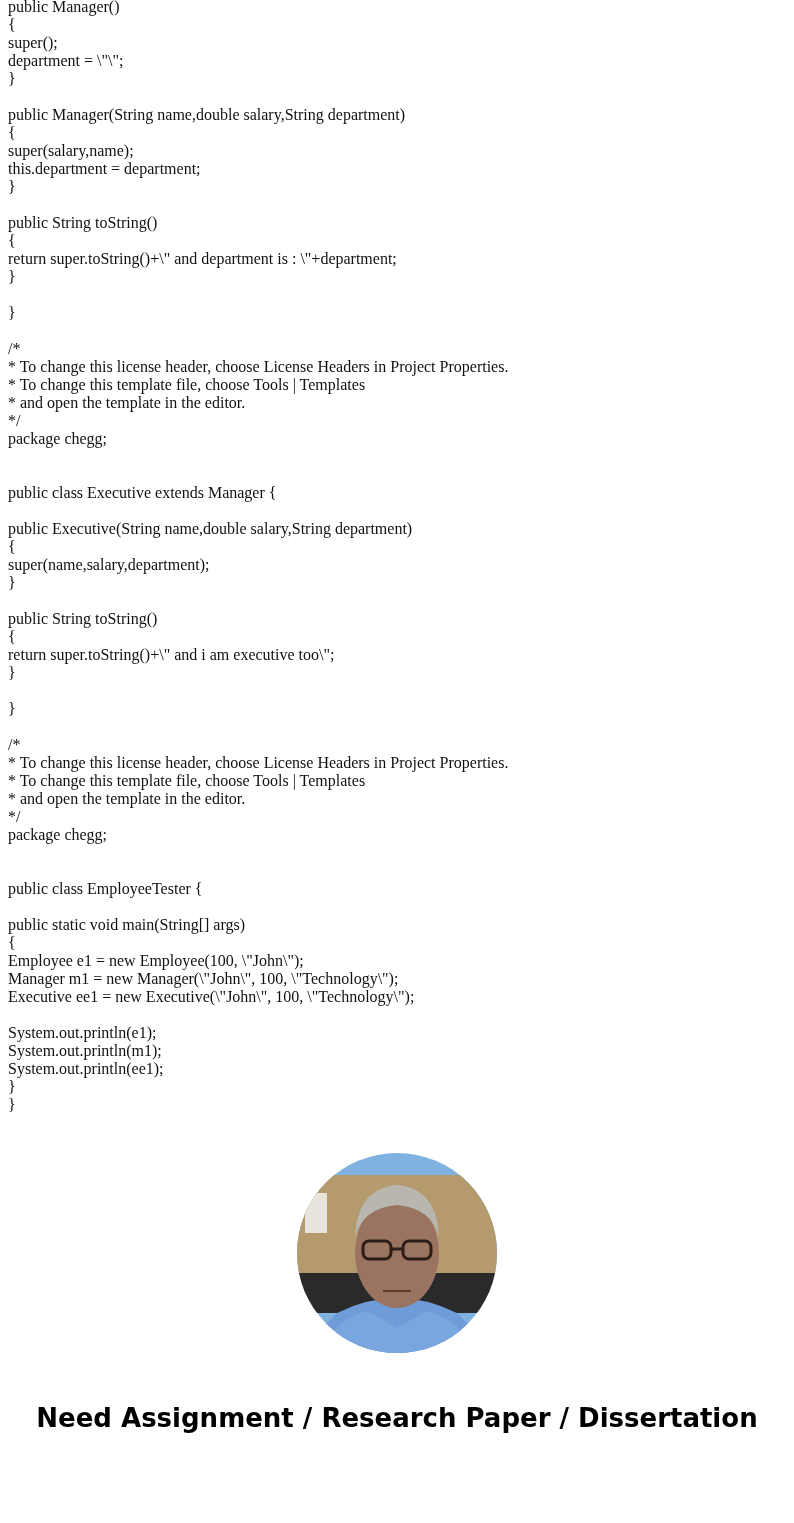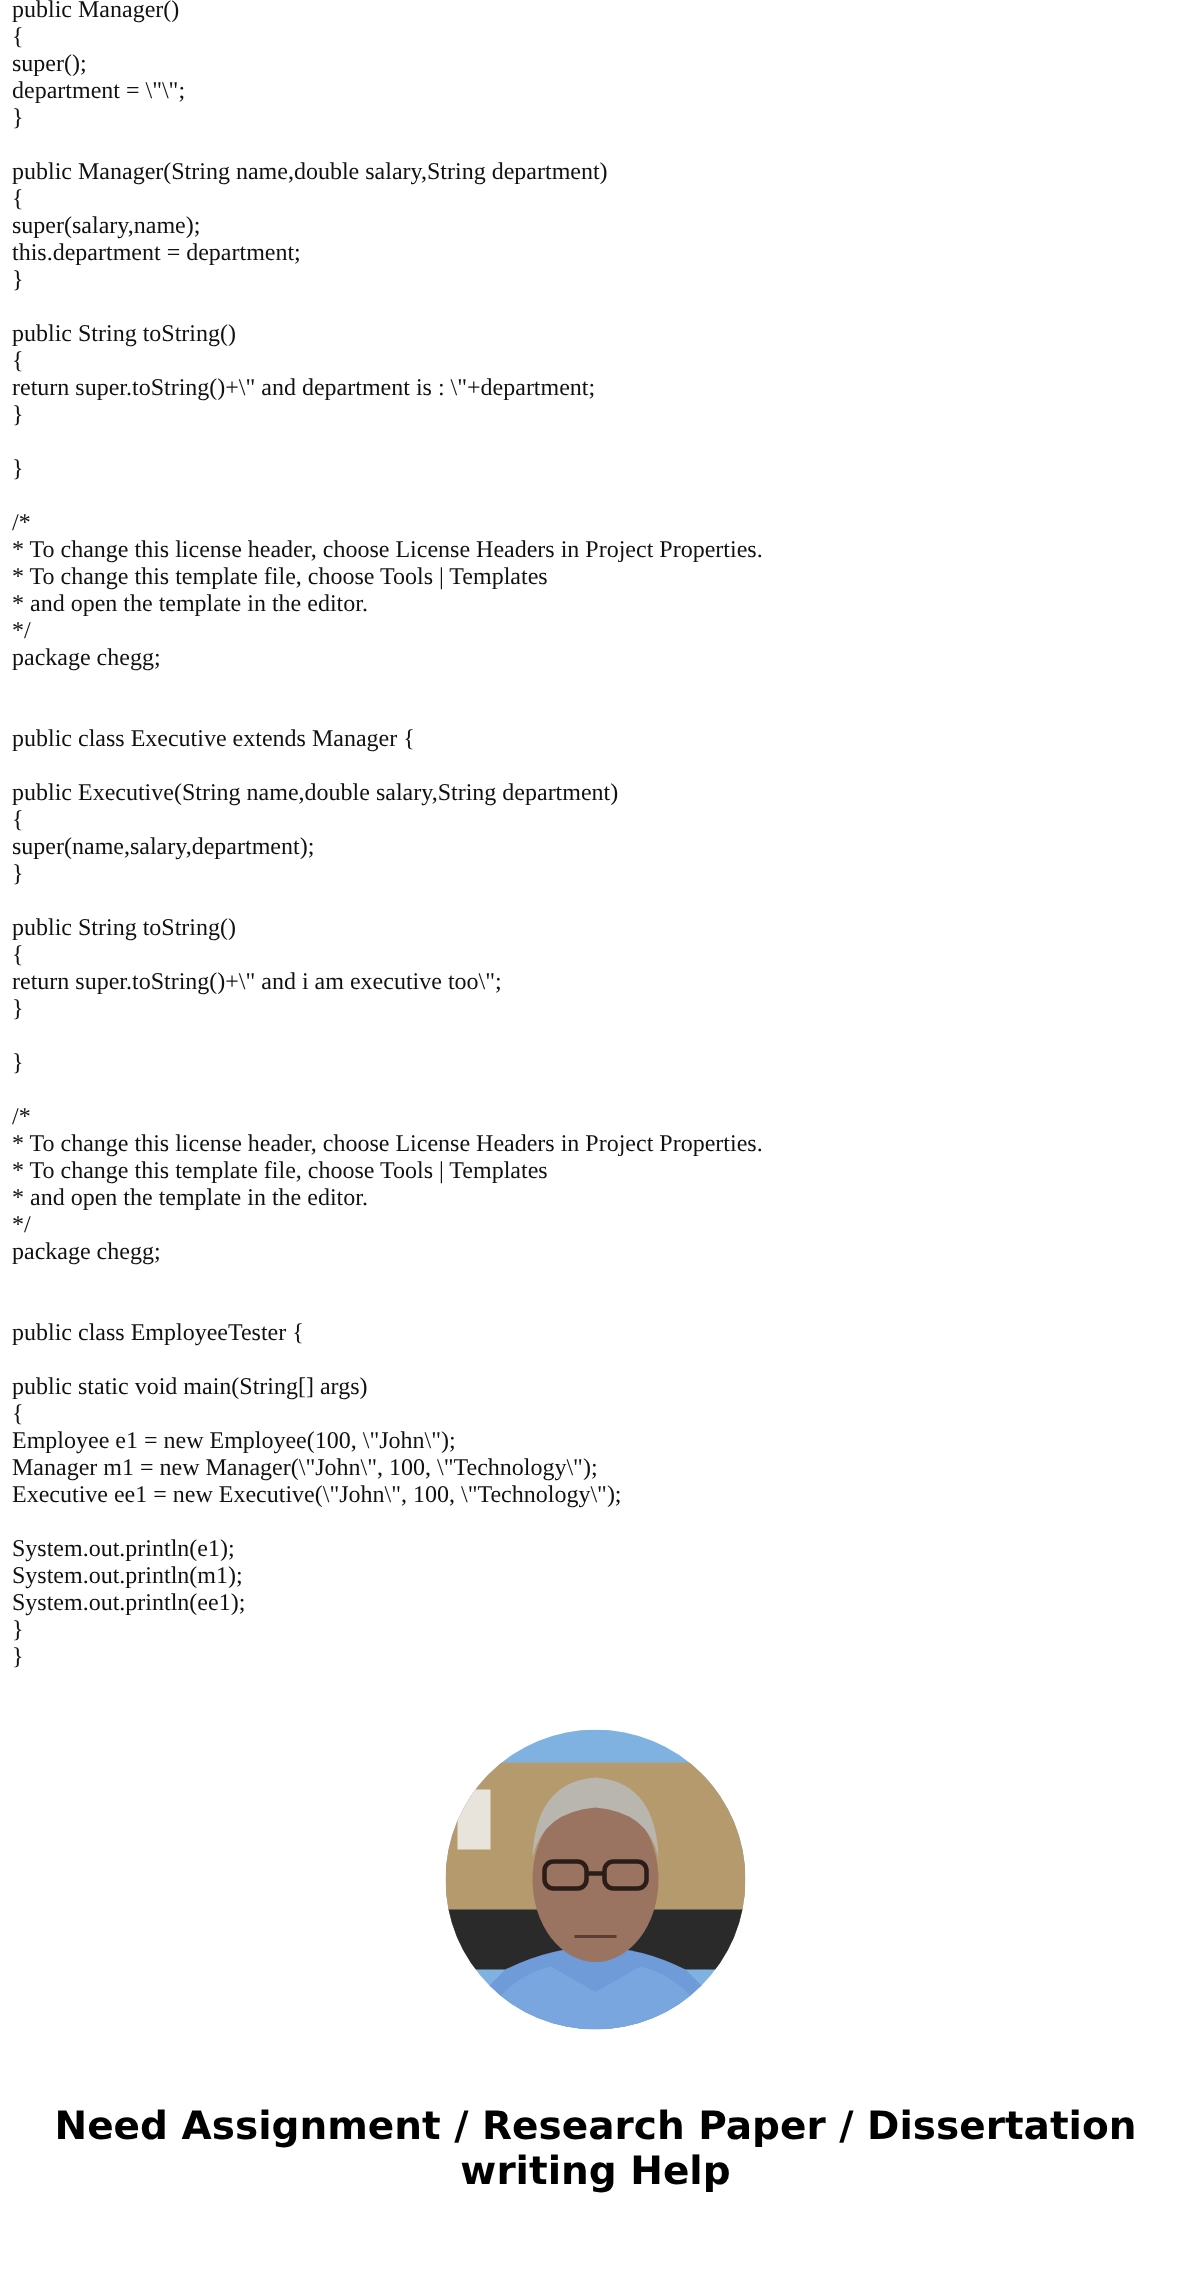--- a/index.html
+++ b/index.html
@@ -73,14 +73,13 @@
     <path d="M58 85 Q60 35 100 32 Q140 35 142 85 Q135 55 100 52 Q65 55 58 85 Z" fill="#b9b6b0"></path>
     <rect x="66" y="88" width="28" height="18" rx="6" fill="none" stroke="#2b1e18" stroke-width="3"></rect>
     <rect x="106" y="88" width="28" height="18" rx="6" fill="none" stroke="#2b1e18" stroke-width="3"></rect>
     <line x1="94" y1="96" x2="106" y2="96" stroke="#2b1e18" stroke-width="3"></line>
     <line x1="86" y1="138" x2="114" y2="138" stroke="#5a3c30" stroke-width="2"></line>
   </svg>
 </div>
 
 <div class="footer">
   <div>Need Assignment / Research Paper / Dissertation</div>
-  <div>writing Help</div>
 </div>
 
 </body></html>

